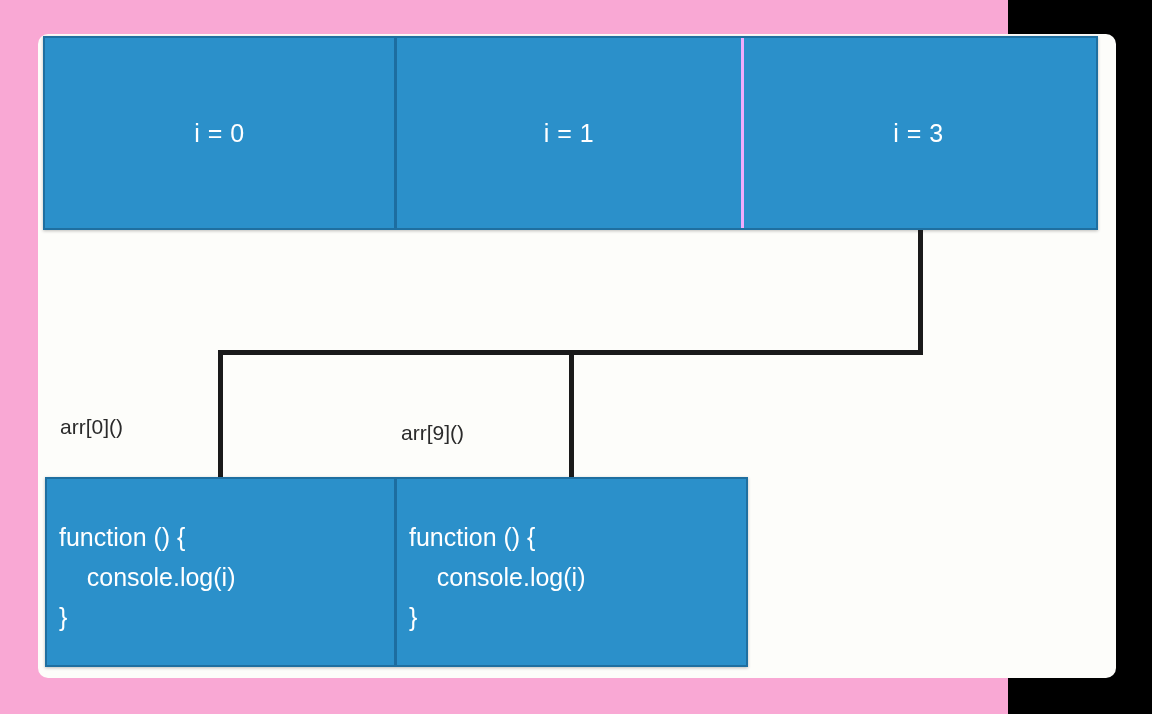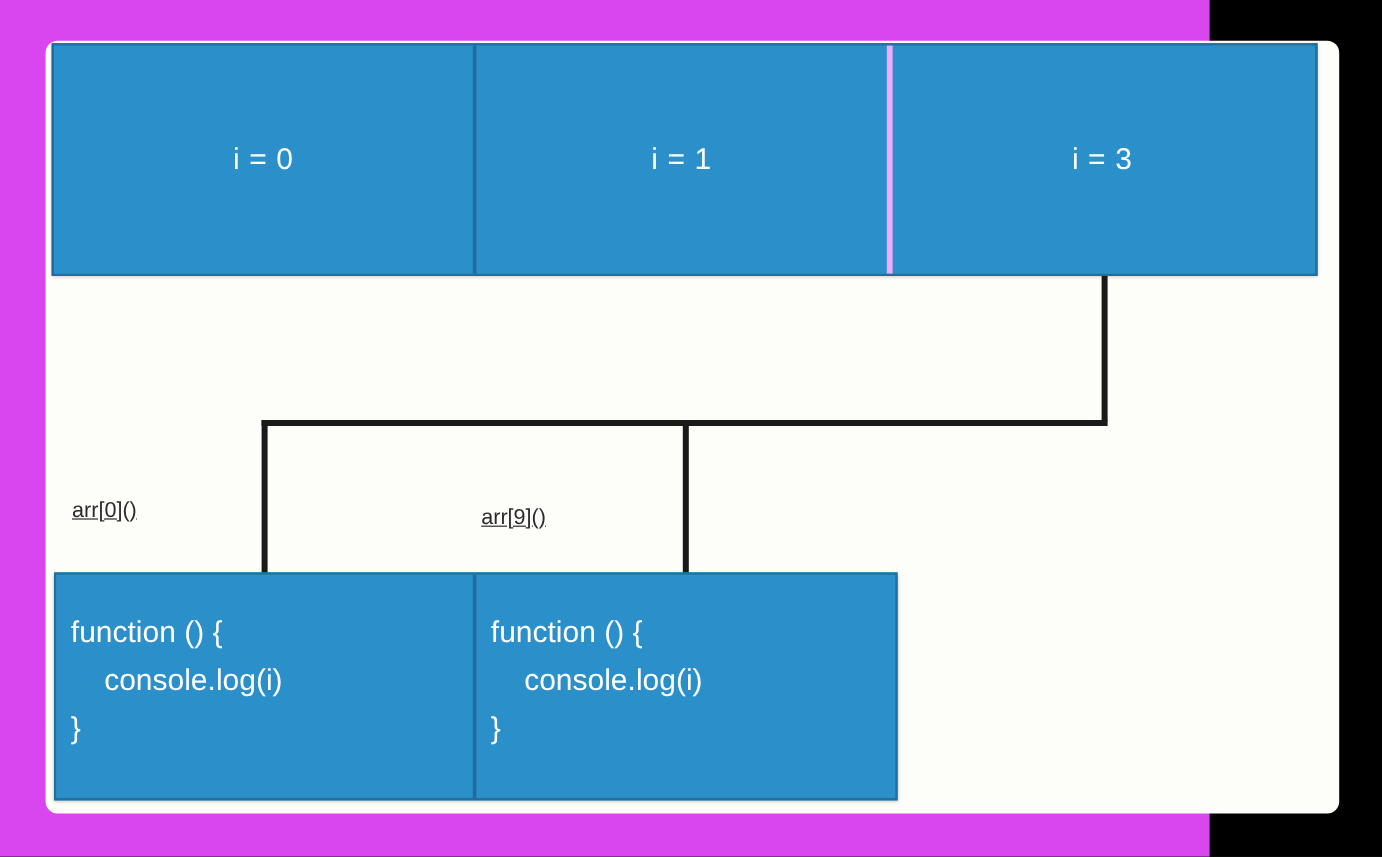--- a/index.html
+++ b/index.html
@@ -11,21 +11,21 @@
     width: 1152px;
     height: 714px;
     overflow: hidden;
     font-family: "Liberation Sans", sans-serif;
   }
 
   #stage {
     position: relative;
     width: 1008px;
     height: 714px;
-    background: #d946ef;
+    background: #f9a8d4;
   }
 
   
   #canvas {
     position: absolute;
     left: 38px;
     top: 34px;
     width: 1078px;
     height: 644px;
     background: #fdfdfa;
@@ -52,21 +52,21 @@
     display: flex;
     align-items: center;
     justify-content: center;
     color: #ffffff;
     font-size: 25px;
     letter-spacing: 0.5px;
     background: #2b90ca;
     box-sizing: border-box;
   }
   .iter-cell.c0 { width: 349px; }
-  .iter-cell.c1 { width: 350px; border-left: 3px solid #1d6da0; border-right: 5px solid #f0abfc; }
+  .iter-cell.c1 { width: 350px; border-left: 3px solid #1d6da0; border-right: 3px solid #f0abfc; }
   .iter-cell.c2 { width: 349px; }
 
   
   .line {
     position: absolute;
     background: #1a1a1a;
   }
   .vline { width: 5px; }
   .hline { height: 5px; }
 
@@ -76,44 +76,43 @@
   #bus-h     { left: 180px; top: 316px; width: 705px; }
   
   #drop-left { left: 180px; top: 316px; height: 128px; }
   
   #drop-mid  { left: 531px; top: 316px; height: 128px; }
 
   
   .call-label {
     position: absolute;
     color: #2b2b2b;
-    font-size: 18px;
+    font-size: 21px;
     white-space: nowrap;
-    text-decoration: underline;
   }
   #label-arr0 { left: 22px;  top: 381px; }
   #label-arr1 { left: 363px; top: 387px; }
 
   
   .closure-row {
     position: absolute;
     left: 7px;
     top: 443px;
     width: 703px;
     height: 190px;
     display: flex;
     background: #2b90ca;
     border: 2px solid #1f6fa0;
     box-sizing: border-box;
     box-shadow: 0 1px 3px rgba(0,0,0,0.25);
   }
   .closure-cell {
     flex: 0 0 auto;
     position: relative;
-    padding: 28px 0 0 12px;
+    padding: 38px 0 0 12px;
     box-sizing: border-box;
     color: #ffffff;
     font-size: 25px;
     line-height: 40px;
     background: #2b90ca;
   }
   .closure-cell.b0 { width: 347px; }
   .closure-cell.b1 { width: 352px; border-left: 3px solid #1d6da0; }
   .code-line { white-space: pre; }
 </style>

